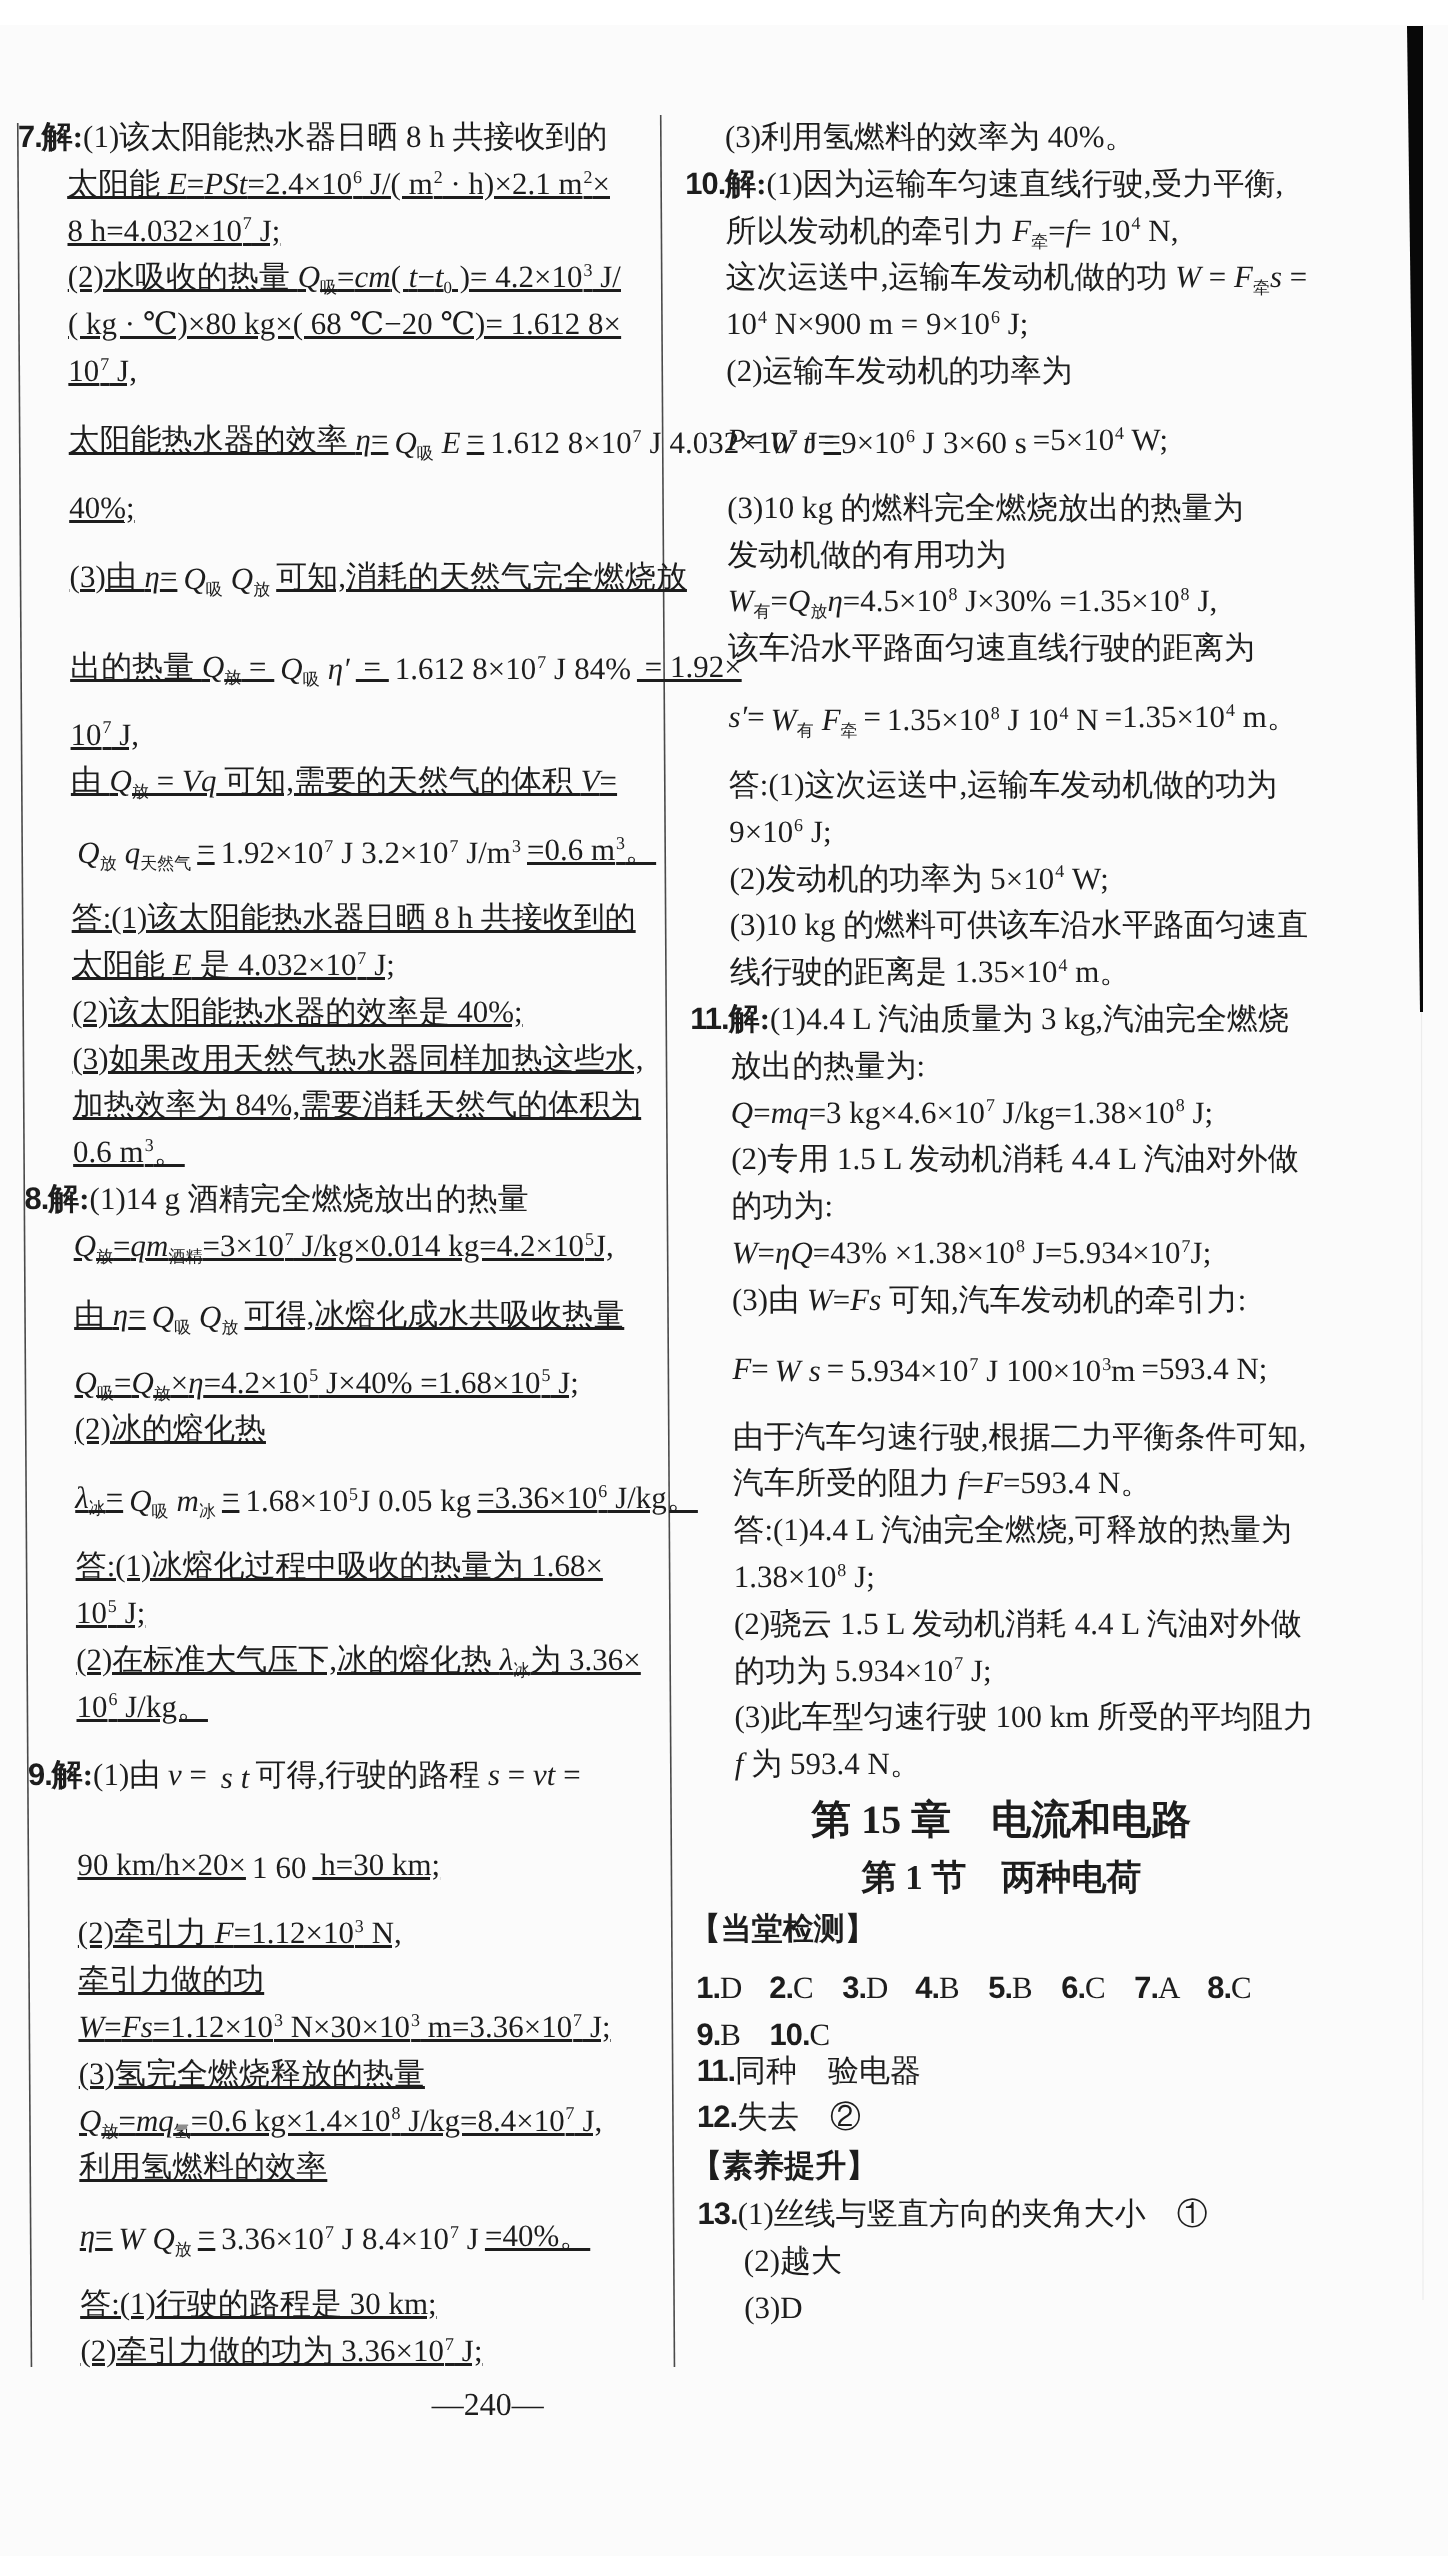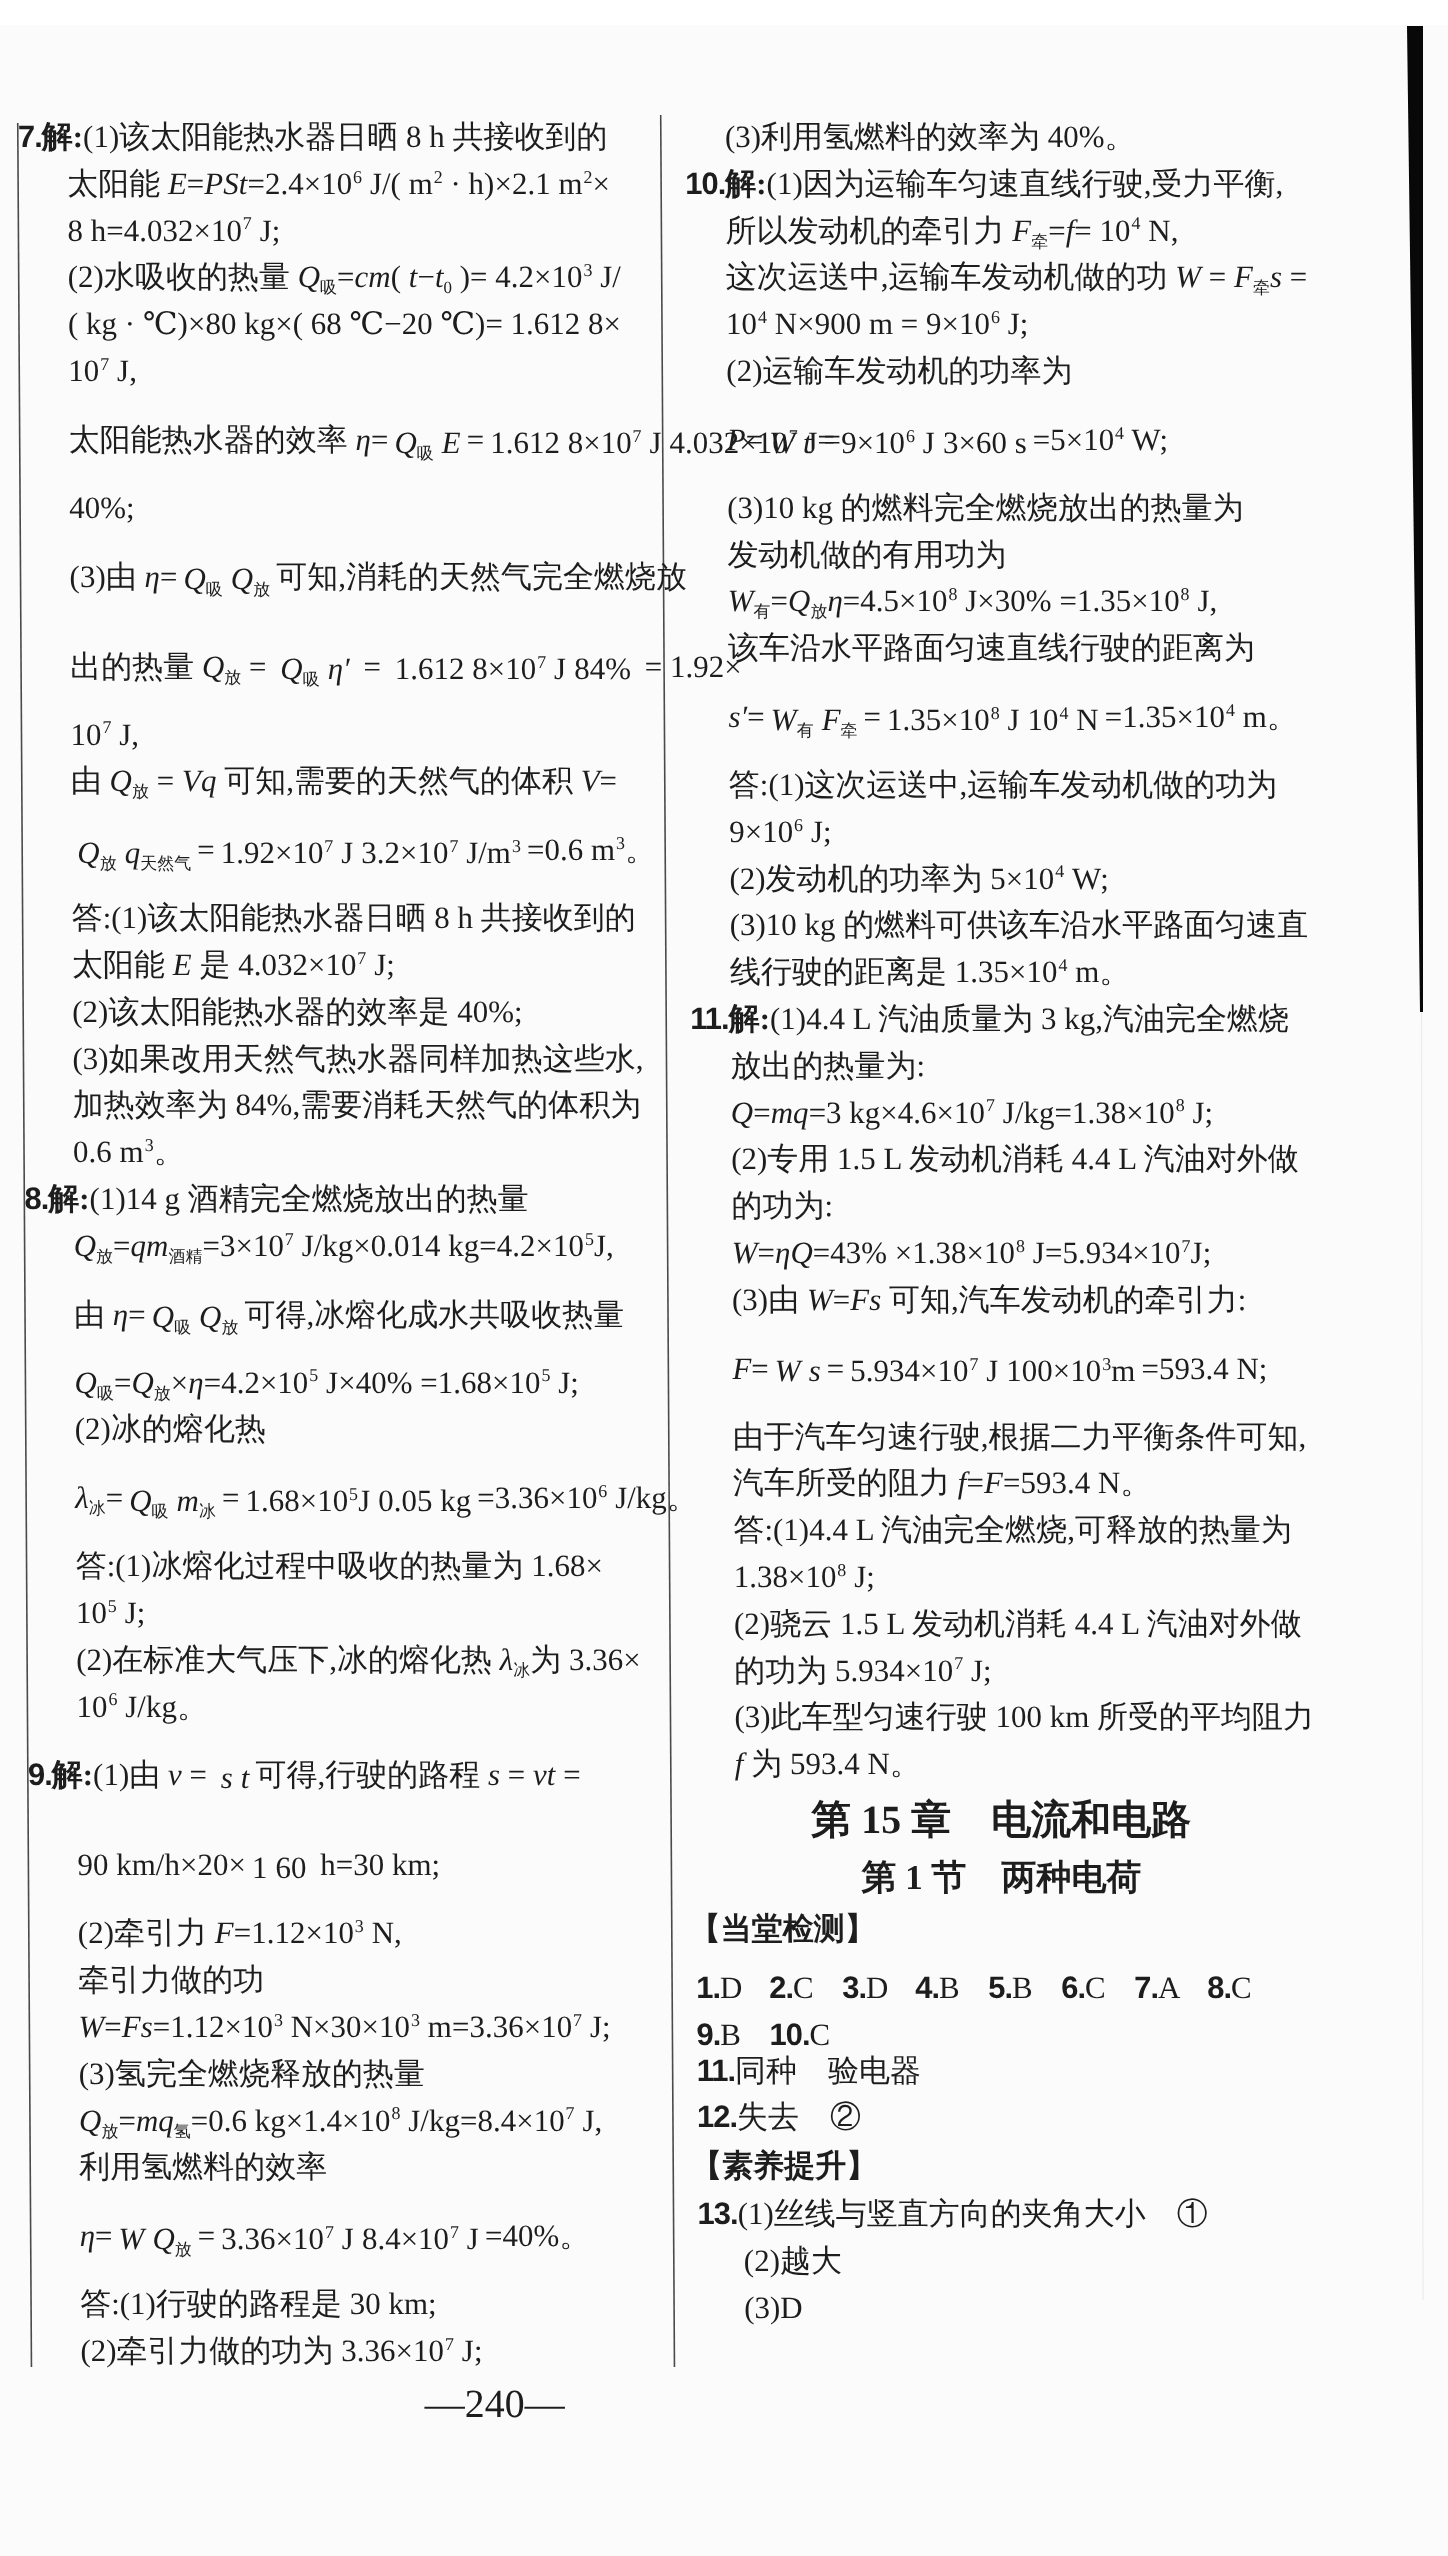--- a/index.html
+++ b/index.html
@@ -19,21 +19,21 @@
   .col-left  { left:17px;  width:643px; }
   .col-right { left:660px; width:660px; }
 
   .ln { display:block; height:46.8px; line-height:46.8px; font-size:31px; white-space:pre; }
   .k-f, .k-qf { height:90px; line-height:90px; }
   .k-h1 { height:64px; line-height:64px; font-size:40px; font-weight:bold; text-align:center; }
   .k-h2 { height:52px; line-height:52px; font-size:35px; font-weight:bold; text-align:center; }
   .k-b  { height:50px; line-height:50px; font-weight:bold; }
 
   .col-left .k-q, .col-left .k-qf { }
-  .col-left .k-l, .col-left .k-f  { padding-left:49px; }
+  .col-left .k-l, .col-left .k-f  { padding-left:49px;text-decoration:underline; }
   .col-right .k-q, .col-right .k-qf { padding-left:24px; }
   .col-right .k-l, .col-right .k-f  { padding-left:64px; }
   .col-right .k-a, .col-right .k-c  { padding-left:24px; }
   .col-right .k-ai { padding-left:70px; }
   .col-right .k-b  { padding-left:18px; }
 
   .s-i   { font-style:italic; }
   .s-sup { font-size:18px; vertical-align:0.62em; line-height:0; margin-left:1px; }
   .s-sub { font-size:17px; vertical-align:-0.38em; line-height:0; }
   .s-num, .s-bn { font-family:"Liberation Sans","DejaVu Sans",sans-serif; font-weight:bold; letter-spacing:-1px; }
@@ -44,21 +44,21 @@
     vertical-align:middle; margin:0 2px;
   }
   .fn, .fd { display:block; line-height:40px; text-align:center; padding:0 4px; white-space:pre; }
   .fb { display:block; height:2px; background:#2a2a2a; margin:1px 0; }
 
   .choice { display:inline-block; width:73px;margin-top:11px; }
   .choice-num { font-family:"Liberation Sans","DejaVu Sans",sans-serif; font-weight:bold; letter-spacing:-1px; }
 
   .page-number {
     position:absolute; left:410px; top:2384px; width:126px; text-align:center;
-    font-size:40px; line-height:40px; white-space:pre;
+    font-size:32px; line-height:40px; white-space:pre;
   }
 </style>
 </head>
 <body>
 
 <div class="top-strip"></div>
 
 <svg class="gutter" width="1448" height="2556" viewBox="0 0 1448 2556">
   <polygon points="1407,26 1423,26 1423,1012 1420,1012" fill="#080808"></polygon>
   <line x1="1421.5" y1="1012" x2="1423" y2="2300" stroke="#ececec" stroke-width="1.2"></line>

